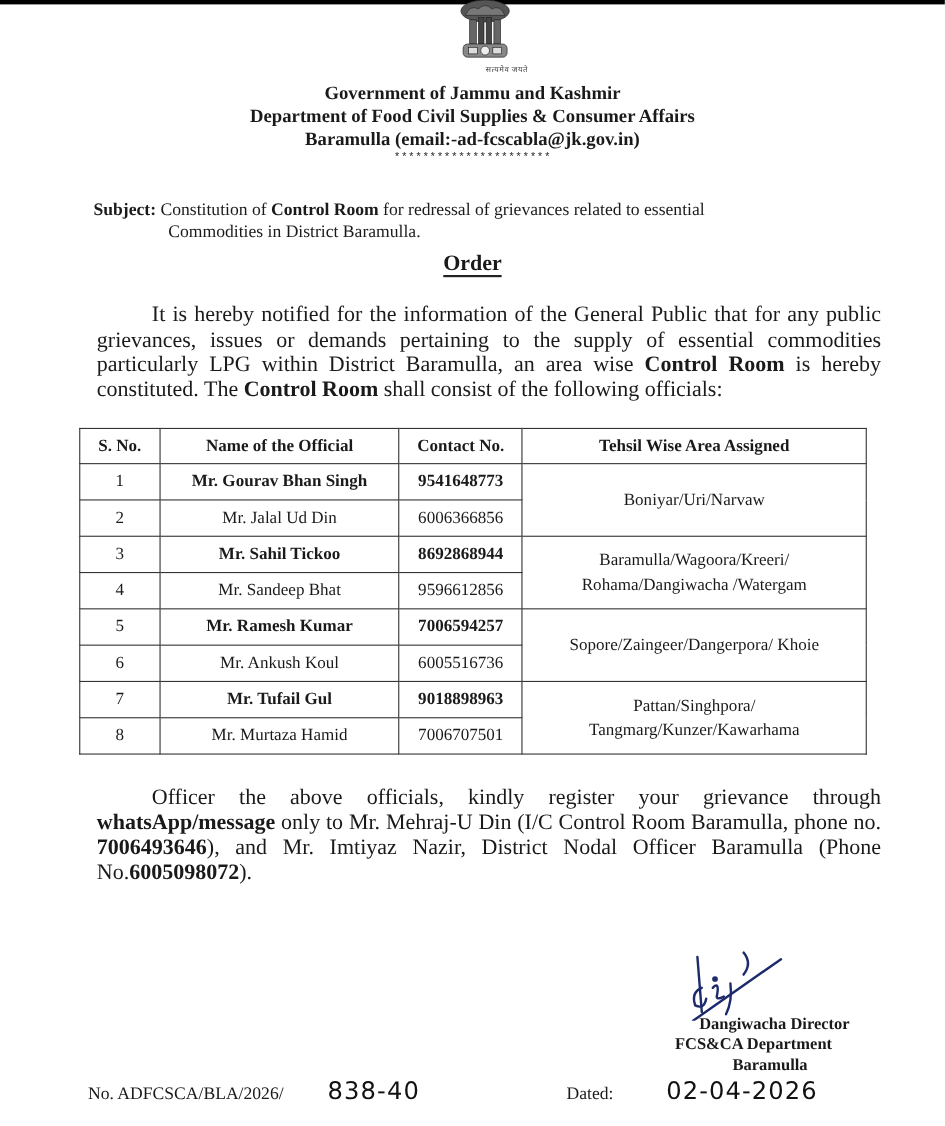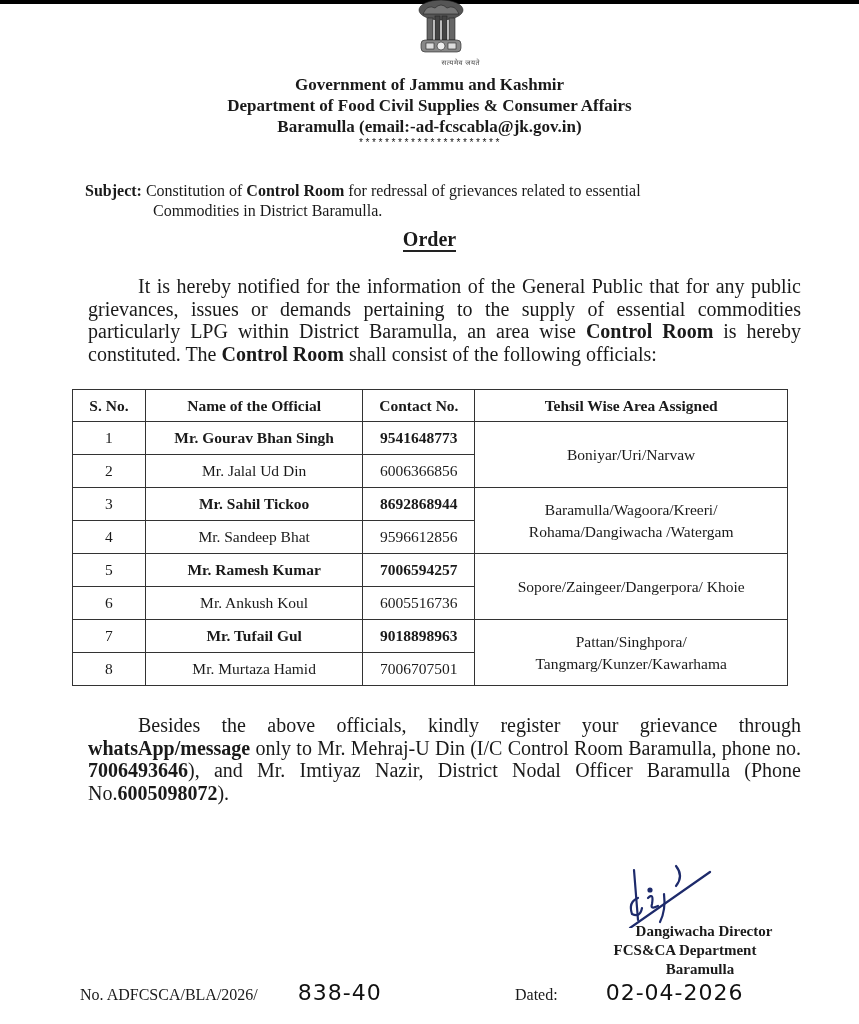--- a/index.html
+++ b/index.html
@@ -138,21 +138,21 @@
     </tr>
     <tr>
       <td>8</td>
       <td>Mr. Murtaza Hamid</td>
       <td>7006707501</td>
     </tr>
   </tbody>
 </table>
 
 <div class="para p2">
-  <span class="ind"></span><span>Besides the above officials, kindly register your grievance through </span><b>whatsApp/message</b><span> only to Mr. Mehraj-U Din (I/C Control Room Baramulla, phone no. </span><b>7006493646</b><span>), and Mr. Imtiyaz Nazir, District Nodal Officer Baramulla (Phone No.</span><b>6005098072</b><span>).</span>
+  <span class="ind"></span><span>Officer the above officials, kindly register your grievance through </span><b>whatsApp/message</b><span> only to Mr. Mehraj-U Din (I/C Control Room Baramulla, phone no. </span><b>7006493646</b><span>), and Mr. Imtiyaz Nazir, District Nodal Officer Baramulla (Phone No.</span><b>6005098072</b><span>).</span>
 </div>
 
 <div class="para p3">
   <span class="ind"></span>
 </div>
 
 <svg class="signature" viewBox="0 0 120 70">
   <g fill="none" stroke="#1d2a6b" stroke-width="2.2" stroke-linecap="round">
     <path d="M14 12 L18 62"></path>
     <path d="M18 40 Q8 44 12 56 Q20 60 22 50"></path>

